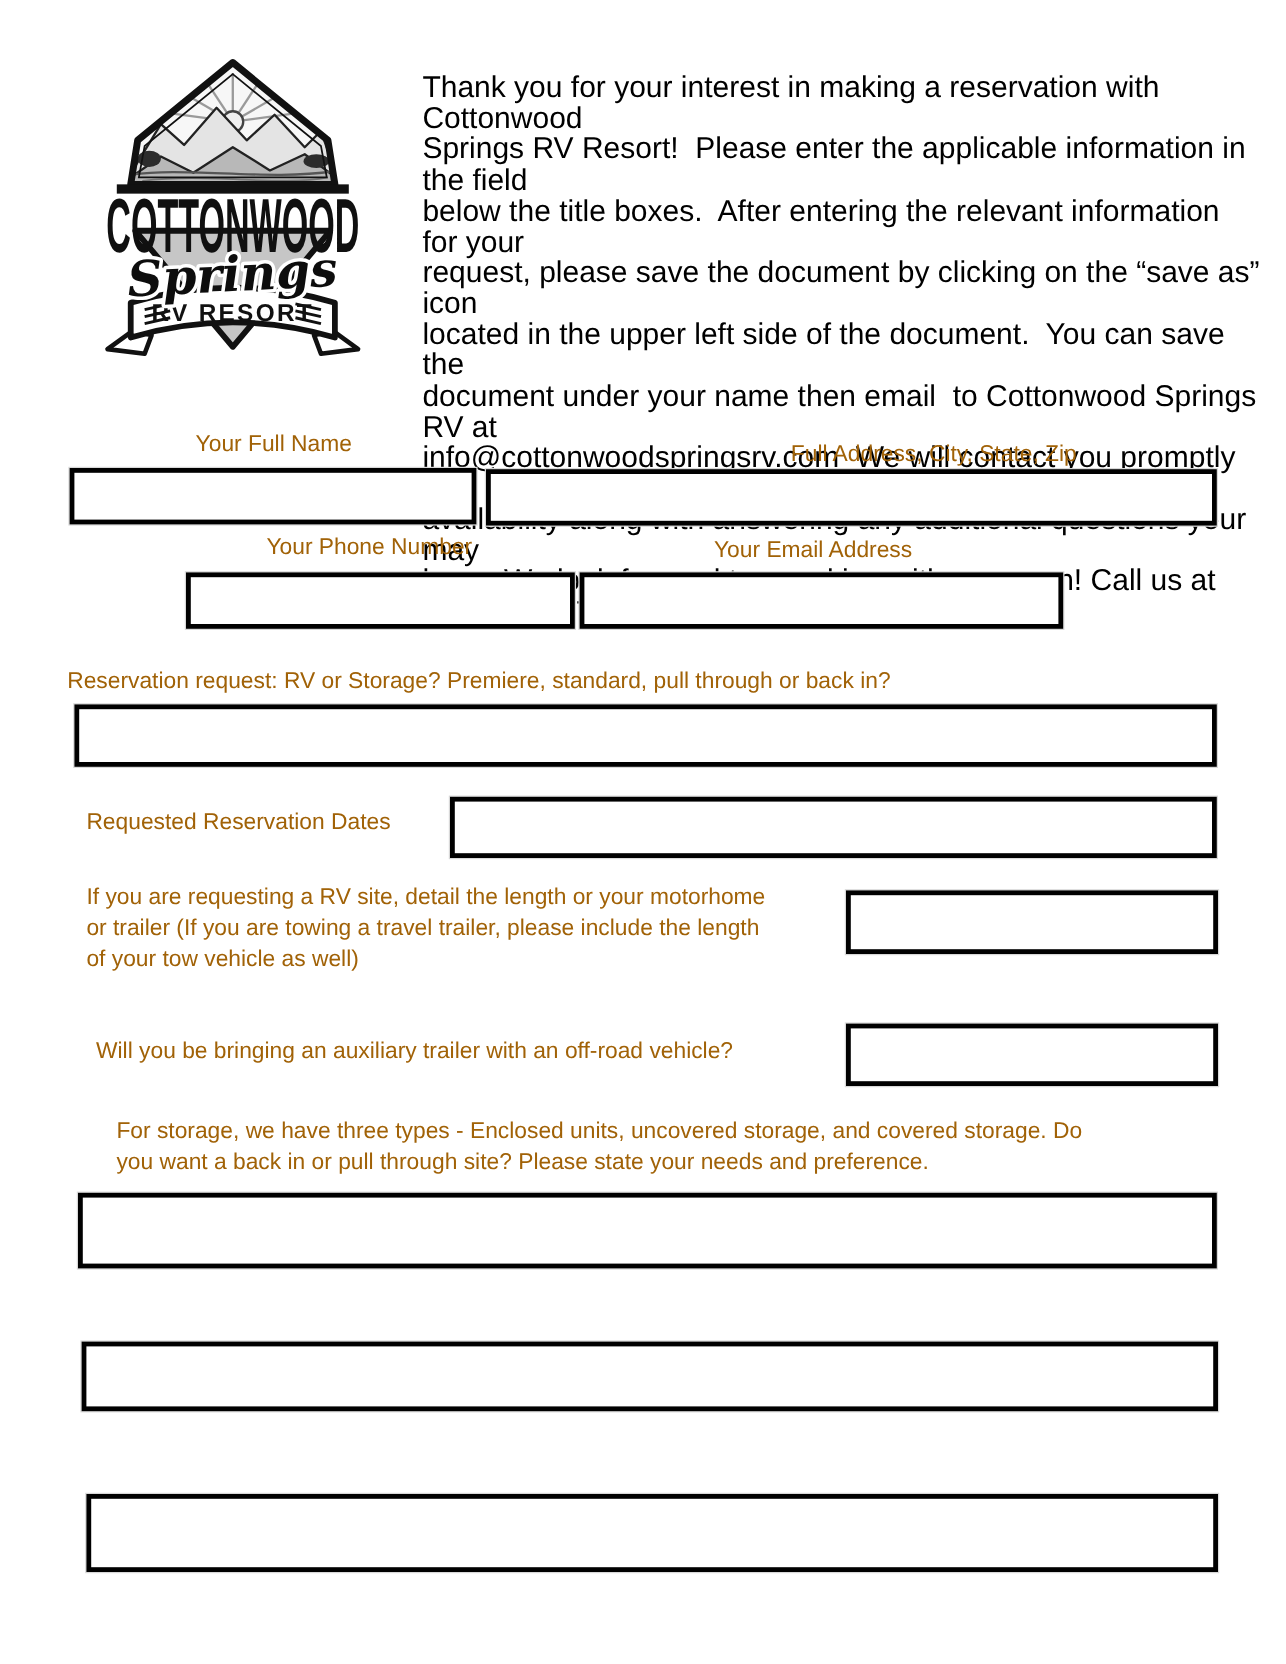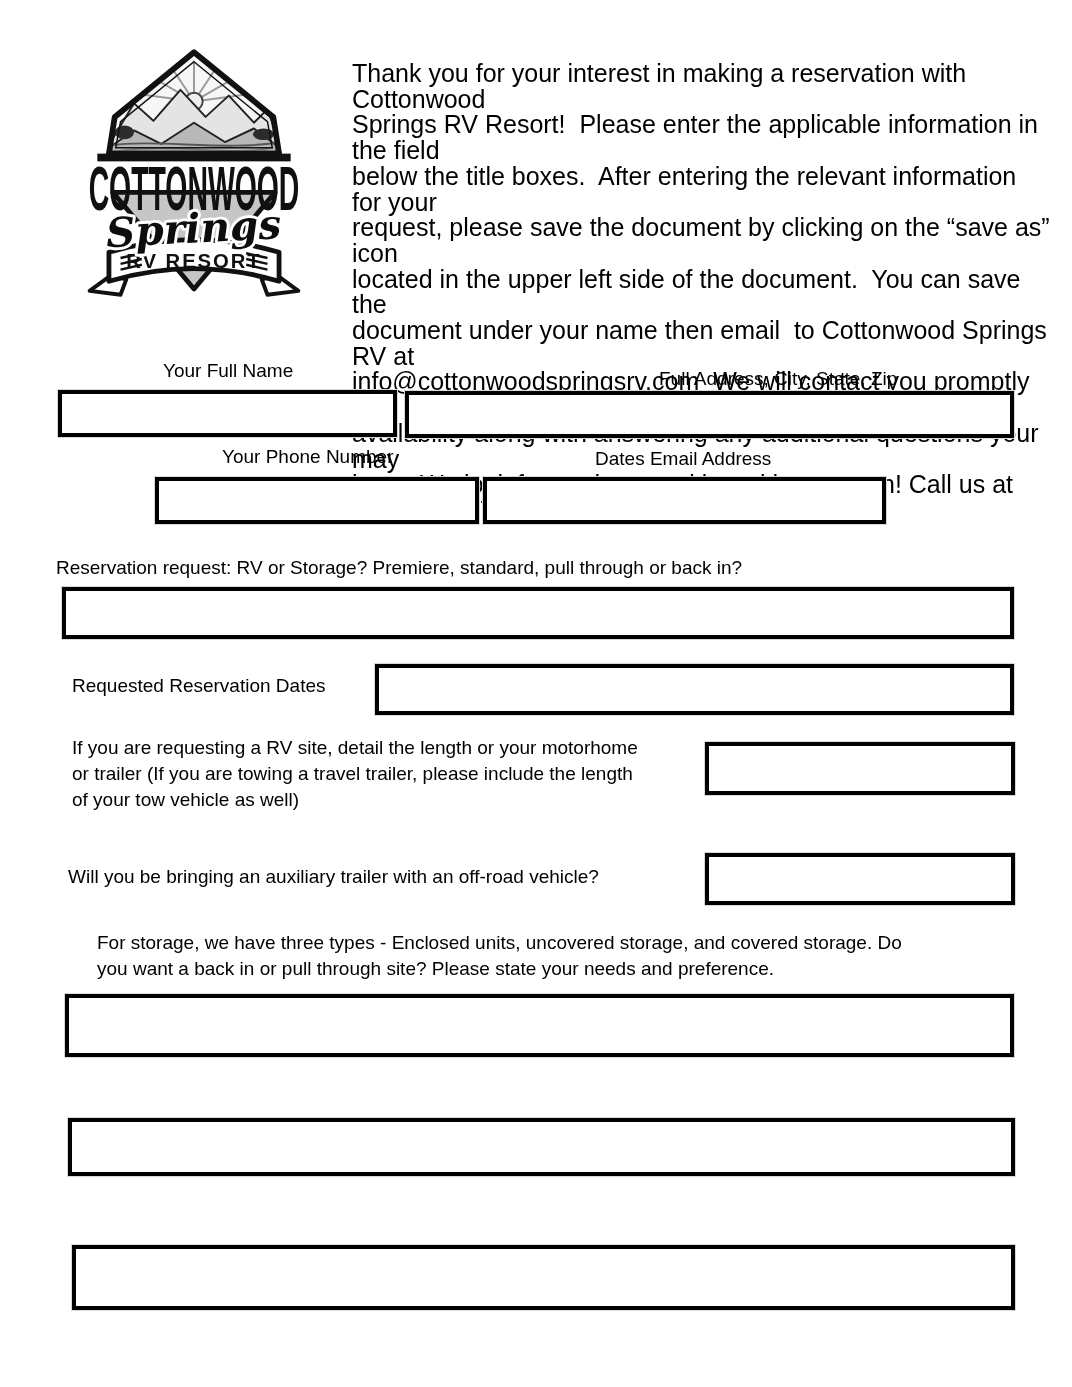--- a/index.html
+++ b/index.html
@@ -9,21 +9,21 @@
     background:#ffffff;
     font-family:"Liberation Sans", sans-serif;
     color:#000;
     overflow:hidden;
   }
   .lbl{
     position:absolute;
     font-size:19px;
     line-height:26px;
     white-space:pre-wrap;
-    color:#000000;
+    color:#a16207;
   }
   .intro{
     position:absolute;
     left:352px;top:61px;width:700px;
     font-size:25px;line-height:25.7px;
     white-space:pre-wrap;
     color:#000;
   }
   .fbox{
     position:absolute;
@@ -113,36 +113,36 @@
 availability along with answering any additional questions your may
 have. We look forward to speaking with you soon! Call us at
 928-649-1878 for more information!</div>
 
   <div class="lbl" style="left:163px;top:358px;">Your Full Name</div>
   <div class="lbl" style="left:659px;top:366px;">Full Address, City, State, Zip</div>
   <div class="fbox" style="left:58px;top:390px;width:339px;height:47px;" role="textbox"></div>
   <div class="fbox" style="left:405px;top:391px;width:609px;height:47px;" role="textbox"></div>
 
   <div class="lbl" style="left:222px;top:444px;text-align:right;">Your Phone Number</div>
-  <div class="lbl" style="left:595px;top:446px;">Dates Email Address</div>
+  <div class="lbl" style="left:595px;top:446px;">Your Email Address</div>
   <div class="fbox" style="left:155px;top:477px;width:324px;height:47px;" role="textbox"></div>
   <div class="fbox" style="left:483px;top:477px;width:403px;height:47px;" role="textbox"></div>
 
   <div class="lbl" style="left:56px;top:555px;">Reservation request: RV or Storage? Premiere, standard, pull through or back in?</div>
   <div class="fbox" style="left:62px;top:587px;width:952px;height:52px;" role="textbox"></div>
 
   <div class="lbl" style="left:72px;top:673px;">Requested Reservation Dates</div>
   <div class="fbox" style="left:375px;top:664px;width:639px;height:51px;" role="textbox"></div>
 
   <div class="lbl" style="left:72px;top:735px;width:650px;">If you are requesting a RV site, detail the length or your motorhome
 or trailer (If you are towing a travel trailer, please include the length
 of your tow vehicle as well)</div>
   <div class="fbox" style="left:705px;top:742px;width:310px;height:53px;" role="textbox"></div>
 
-  <div class="lbl" style="left:68px;top:864px;">Will you be bringing an auxiliary trailer with an off-road vehicle?</div>
+  <div class="lbl" style="left:80px;top:864px;">Will you be bringing an auxiliary trailer with an off-road vehicle?</div>
   <div class="fbox" style="left:705px;top:853px;width:310px;height:52px;" role="textbox"></div>
 
   <div class="lbl" style="left:65px;top:930px;width:965px;margin-left:32px;">For storage, we have three types - Enclosed units, uncovered storage, and covered storage. Do
 you want a back in or pull through site? Please state your needs and preference.</div>
   <div class="fbox" style="left:65px;top:994px;width:949px;height:63px;" role="textbox"></div>
 
   <div class="fbox" style="left:68px;top:1118px;width:947px;height:58px;" role="textbox"></div>
 
   <div class="fbox" style="left:72px;top:1245px;width:943px;height:65px;" role="textbox"></div>
 

